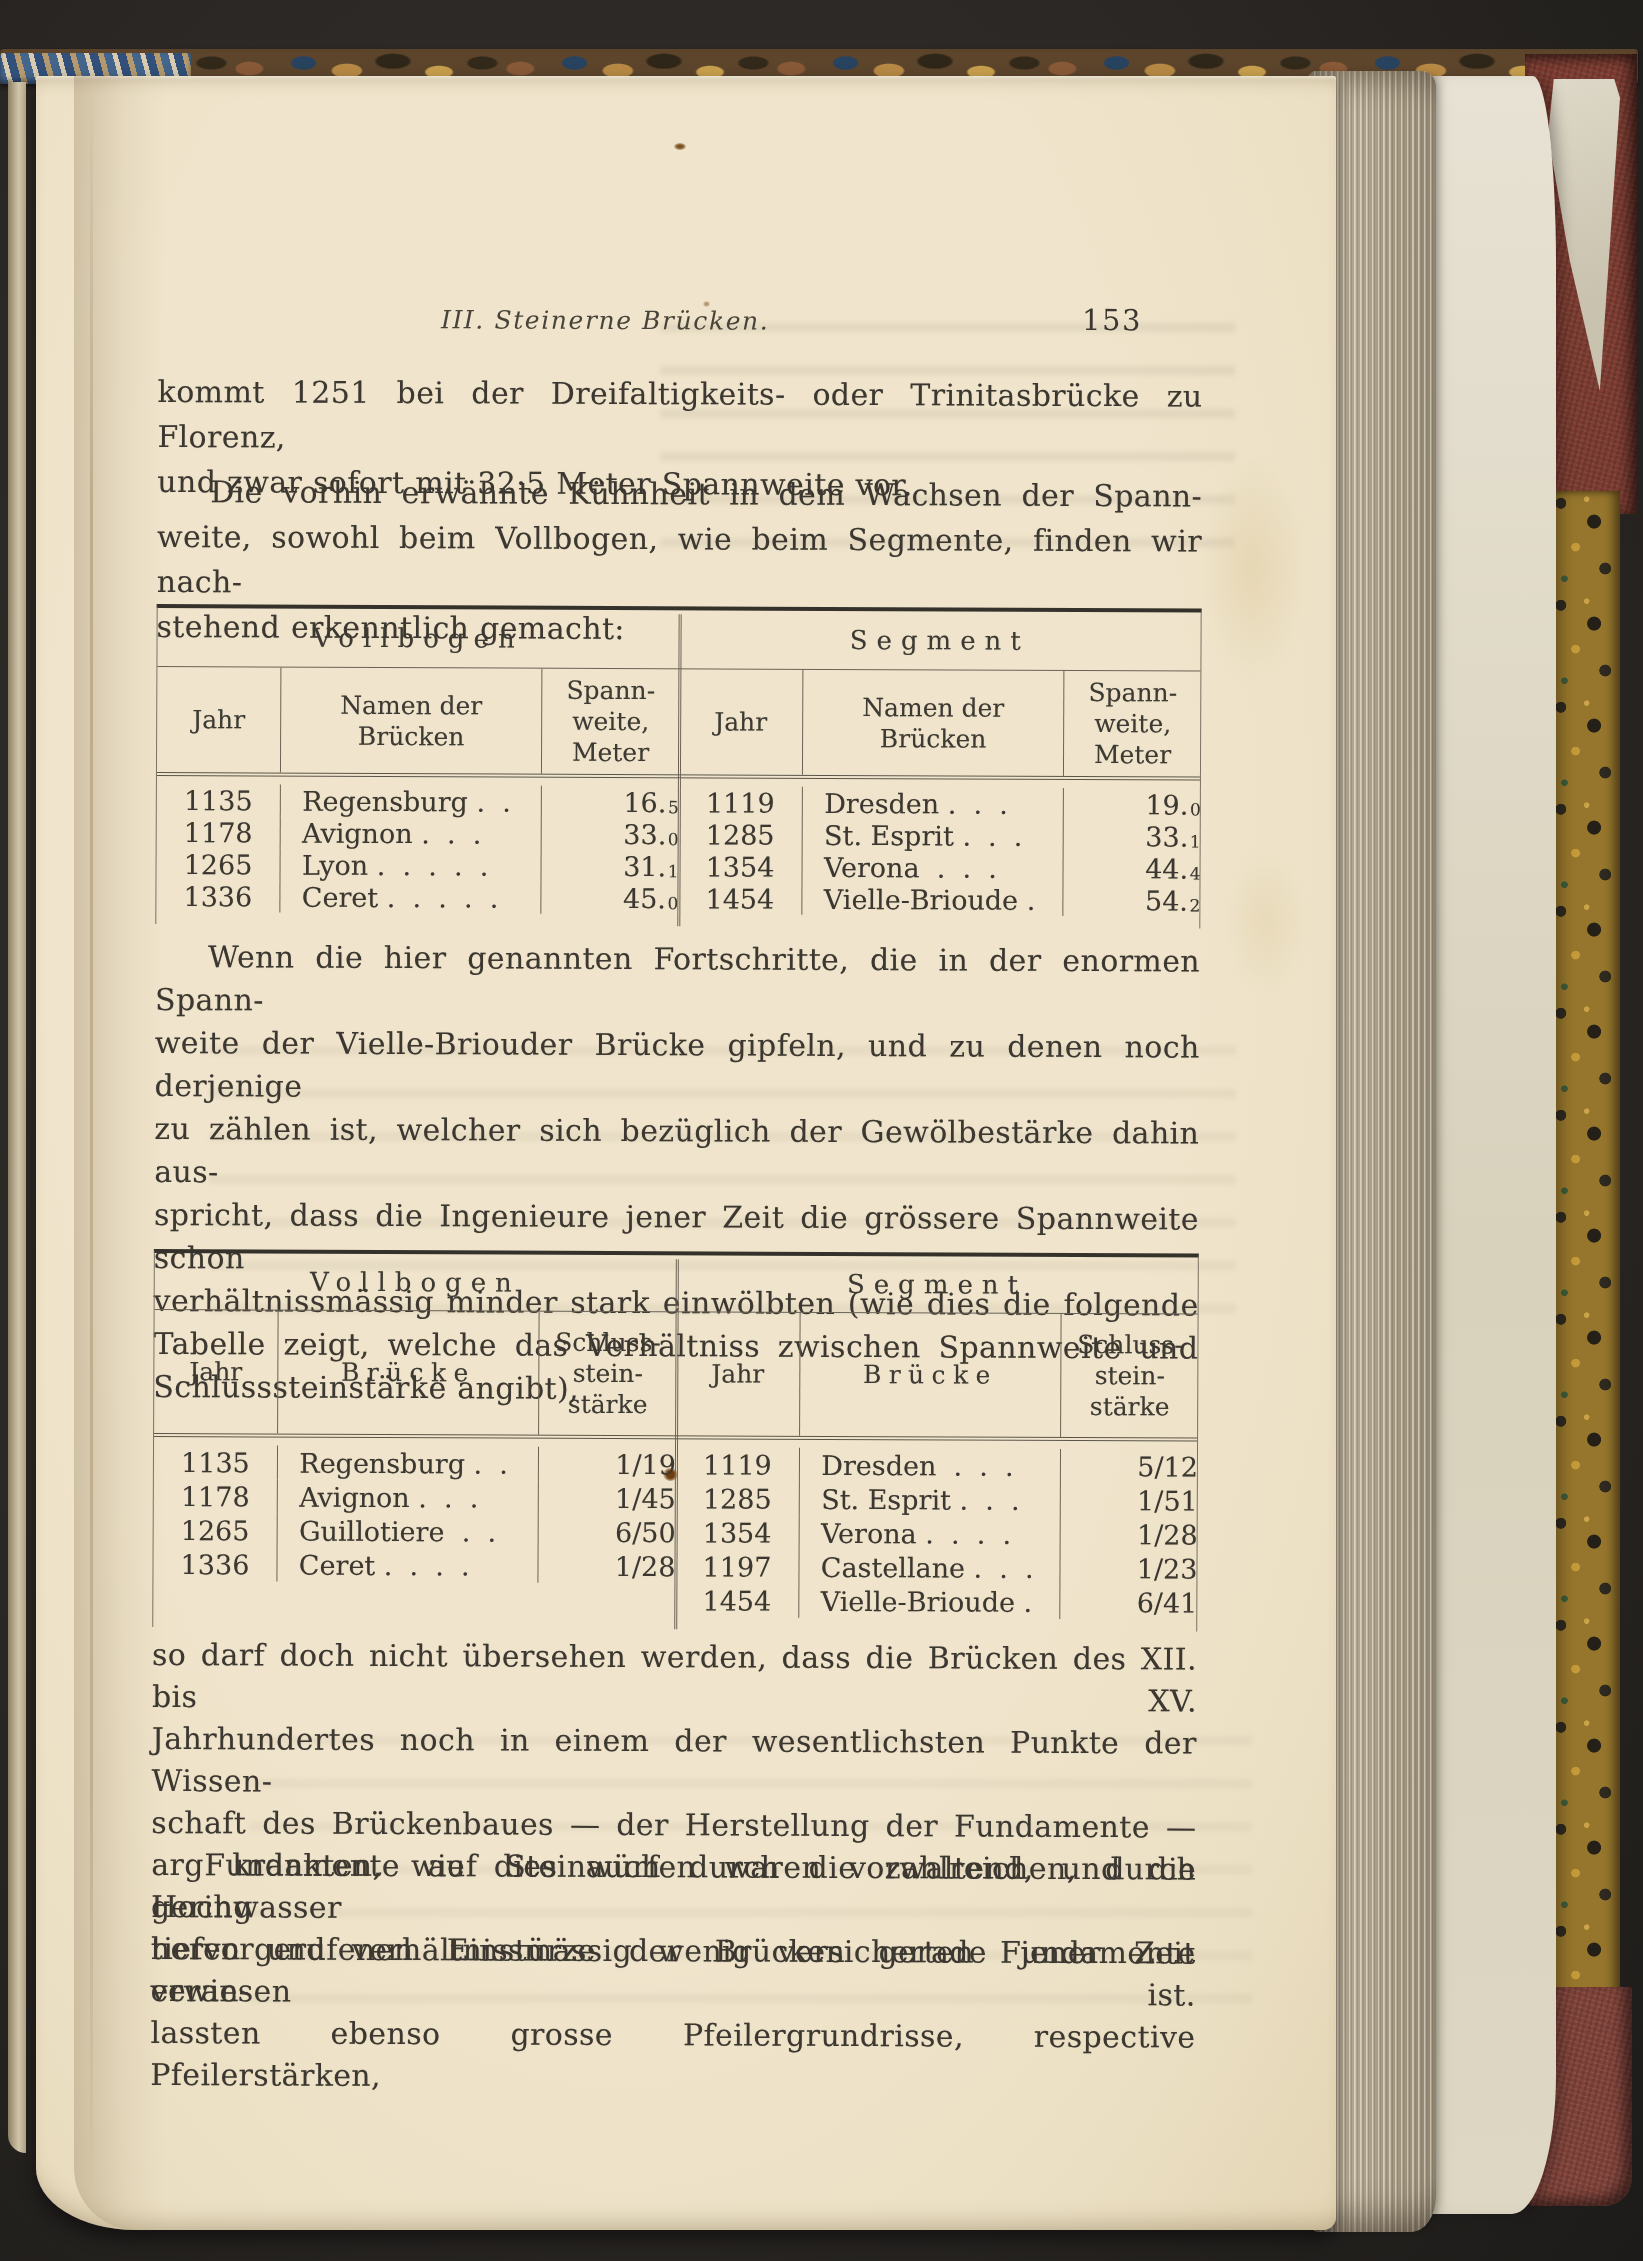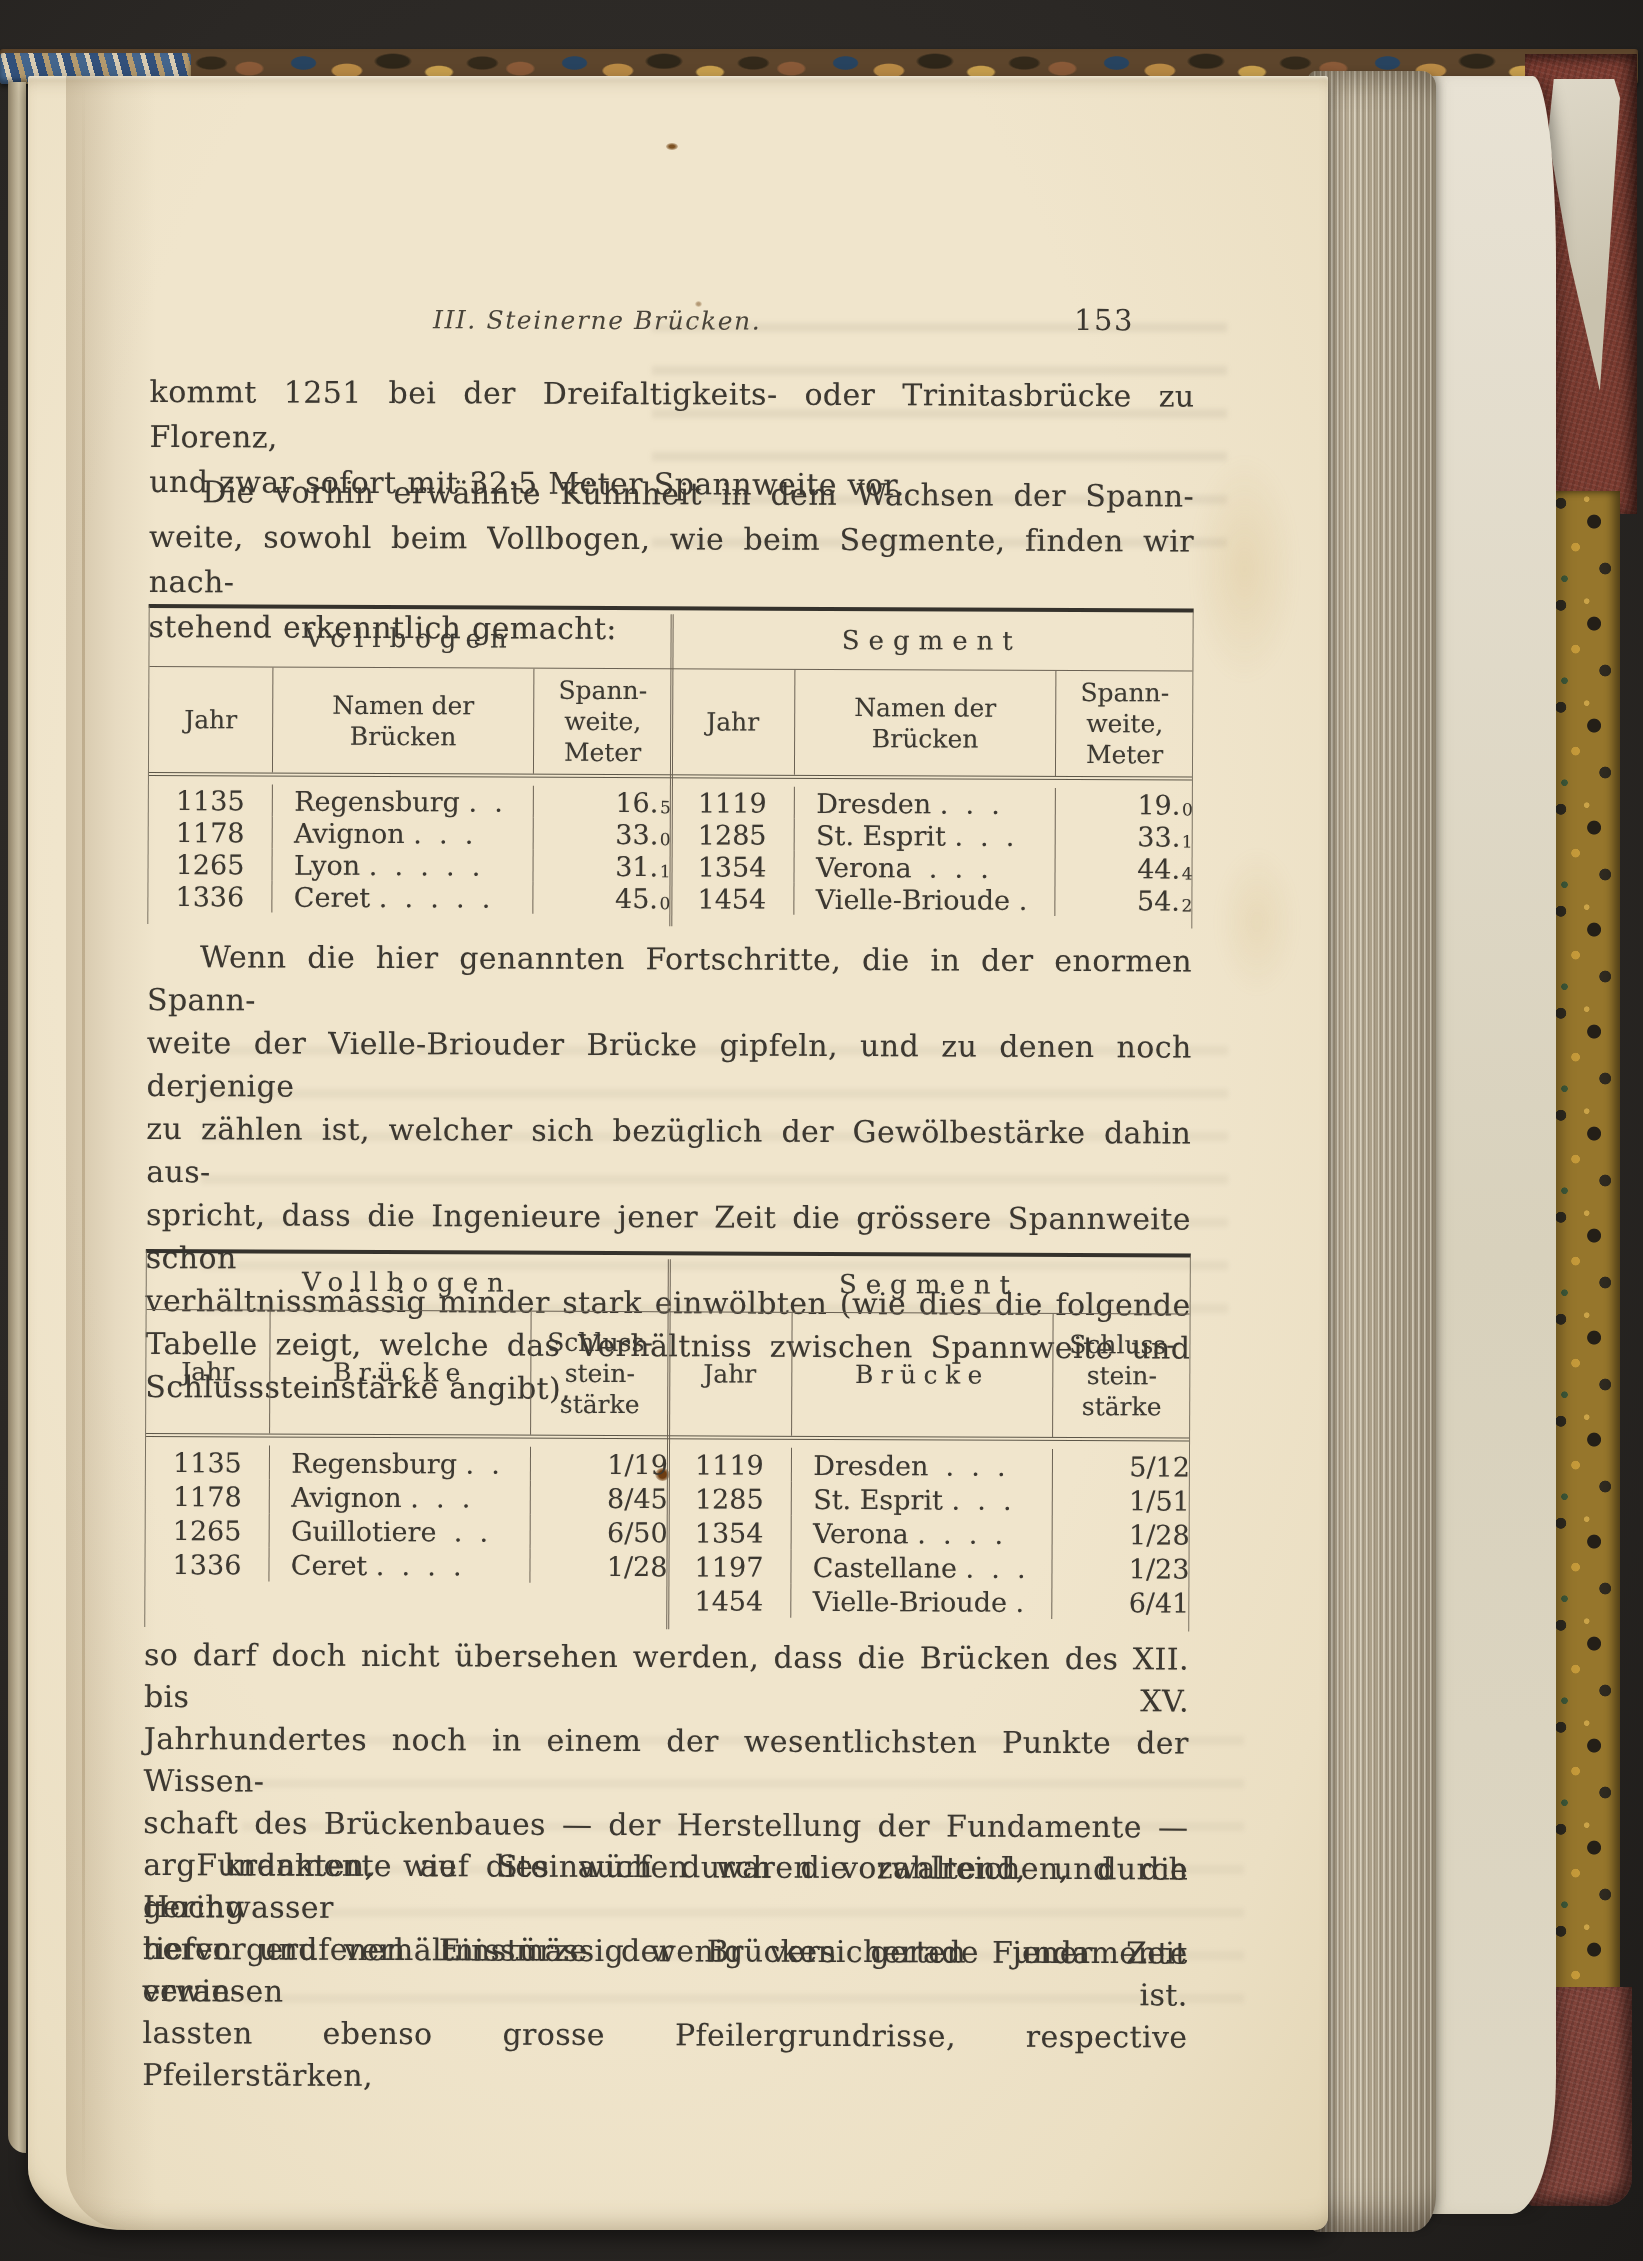--- a/index.html
+++ b/index.html
@@ -78,21 +78,21 @@
       repeating-linear-gradient(90deg, rgba(250,245,230,.55) 0 0.8px, rgba(120,108,88,.30) 2.5px 3.3px, transparent 3.3px 5.8px),
       linear-gradient(90deg, rgba(80,70,55,.28), transparent 30%, rgba(90,80,62,.32) 88%);
     border-radius:8.2px 15px 25px 10px / 8.2px 15px 36px 15px;
     box-shadow:inset 0 28px 28px -18px rgba(70,60,45,.45), inset 0 -36px 33px -21.4px rgba(60,50,38,.55), 5px 0 8.2px -3.3px rgba(0,0,0,.3);
   }
   .left-sliver{position:absolute;left:8.2px;top:82px;width:18px;height:2071px;z-index:5;
     background:linear-gradient(90deg,#8d8066,#d3c7ab 60%,#b7aa8c);
     border-radius:5px 0 0 33px;
   }
   
-  .page{position:absolute;left:28px;top:76px;width:1300px;height:2154px;z-index:6;
+  .page{position:absolute;left:36px;top:76px;width:1300px;height:2154px;z-index:6;
     background:radial-gradient(ellipse at 45% 38%, #f0e5cc 55%, #ebdfc3 82%, #e3d5b4 100%);
     border-radius:2.5px 2.5px 13px 99px / 2.5px 2.5px 13px 62px;
     box-shadow:
       inset 0 3.3px 4.1px -2.5px rgba(255,252,240,.9),
       inset 0 15px 18px -13px rgba(110,90,55,.35),
       inset 0 -21.4px 25px -18px rgba(110,90,55,.4),
       0 8.2px 18px rgba(0,0,0,.45);
   }
   .gutter{position:absolute;left:38px;top:0;width:90px;height:100%;
     background:linear-gradient(90deg, rgba(120,95,60,.26), rgba(120,95,60,.08) 55%, rgba(120,95,60,0));
@@ -293,21 +293,21 @@
 stärke</div>
             </div>
         </div>
         <div class="tbl-body">
           <div class="half-body">
               <div class="cell c1">1135</div>
               <div class="cell c2">Regensburg .  .</div>
               <div class="cell c3">1/19</div>
               <div class="cell c1">1178</div>
               <div class="cell c2">Avignon .  .  .</div>
-              <div class="cell c3">8/45</div>
+              <div class="cell c3">1/45</div>
               <div class="cell c1">1265</div>
               <div class="cell c2">Guillotiere  .  .</div>
               <div class="cell c3">6/50</div>
               <div class="cell c1">1336</div>
               <div class="cell c2">Ceret .  .  .  .</div>
               <div class="cell c3">1/28</div>
             </div>
           <div class="half-body">
               <div class="cell c1">1119</div>
               <div class="cell c2">Dresden  .  .  .</div>

